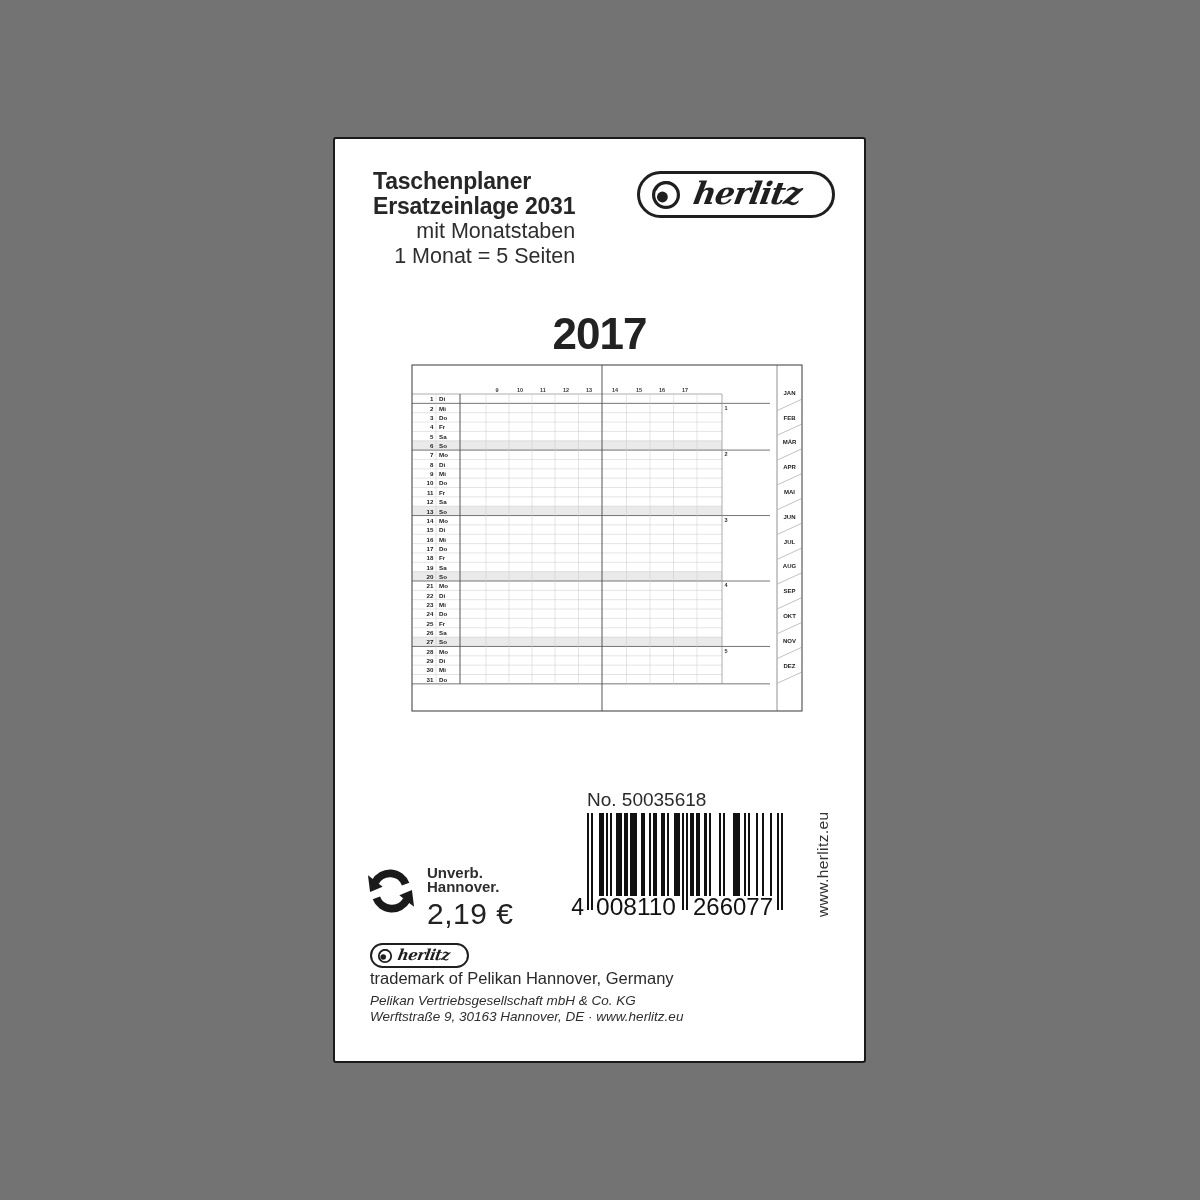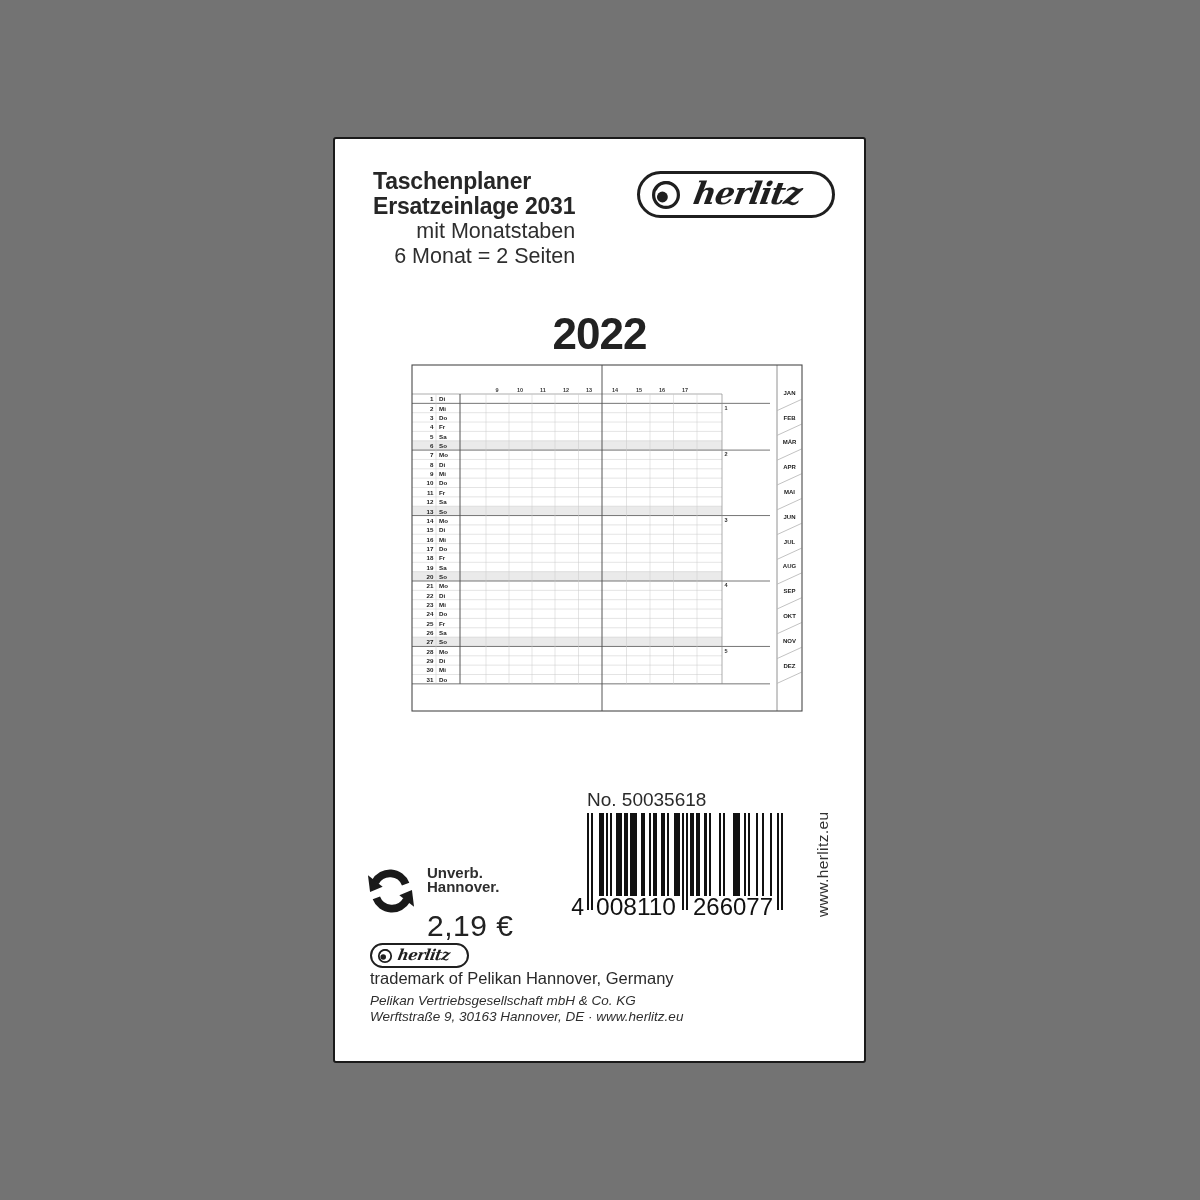--- a/index.html
+++ b/index.html
@@ -23,50 +23,50 @@
         font-size:44px;font-weight:bold;letter-spacing:-1px;color:#222;}
   .cal{position:absolute;left:72px;top:221px;}
   .article-no{position:absolute;left:252px;top:650px;font-size:19px;color:#2a2a2a;}
   .barcode{position:absolute;left:224px;top:671px;}
   .vert-url{position:absolute;left:479px;top:661px;height:117px;width:22px;
             writing-mode:vertical-rl;transform:rotate(180deg);
             font-size:15.5px;letter-spacing:0.4px;color:#333;text-align:left;}
   .green-dot{position:absolute;left:33px;top:729px;}
   .price-block{position:absolute;left:92px;top:727px;}
   .price-label{font-size:15px;line-height:14px;font-weight:bold;color:#2e2e2e;}
-  .price-value{font-size:30px;margin-top:15px;letter-spacing:0.5px;color:#222;}
+  .price-value{font-size:30px;margin-top:3px;letter-spacing:0.5px;color:#222;}
   .trademark{position:absolute;left:35px;top:830px;font-size:16.5px;color:#2a2a2a;}
   .company{position:absolute;left:35px;font-size:13.5px;color:#2e2e2e;font-style:italic;}
   .company1{top:854px;}
   .company2{top:870px;}
   svg text{font-family:"Liberation Sans","DejaVu Sans",sans-serif;}
 </style>
 </head>
 <body>
 
 <div class="canvas">
   <div class="card">
 
     <div class="title-block">
       <div class="title-bold">Taschenplaner</div>
       <div class="title-bold">Ersatzeinlage 2031</div>
       <div class="title-reg">mit Monatstaben</div>
-      <div class="title-reg">6 Monat = 2 Seiten</div>
+      <div class="title-reg">1 Monat = 5 Seiten</div>
     </div>
 
     <div class="logo logo-top">
       <svg width="32" height="32" viewBox="0 0 40 40">
         <circle cx="20" cy="20" r="15.5" fill="none" stroke="#1f1f1f" stroke-width="4"></circle>
         <circle cx="15.5" cy="22.5" r="6.8" fill="#1f1f1f"></circle>
         <path d="M7 14 A 14 14 0 0 1 28 6.5" fill="none" stroke="#1f1f1f" stroke-width="3"></path>
       </svg>
       <span class="logo-script">herlitz</span>
     </div>
 
-    <div class="year">2022</div>
+    <div class="year">2017</div>
 
     <svg id="calendar-svg" class="cal" width="402" height="356" viewBox="405 358 402 356">
         <rect x="410.6" y="438.75" width="309.4" height="9.35" fill="#eaeaea"></rect>
         <rect x="410.6" y="504.2" width="309.4" height="9.35" fill="#eaeaea"></rect>
         <rect x="410.6" y="569.65" width="309.4" height="9.35" fill="#eaeaea"></rect>
         <rect x="410.6" y="635.1" width="309.4" height="9.35" fill="#eaeaea"></rect>
         <line x1="410" y1="392" x2="720" y2="392" stroke="#8a8a8a" stroke-width="0.7"></line>
         <line x1="410" y1="401.35" x2="768" y2="401.35" stroke="#666666" stroke-width="0.9"></line>
         <line x1="410" y1="410.7" x2="720" y2="410.7" stroke="#c9c9c9" stroke-width="0.5"></line>
         <line x1="410" y1="420.05" x2="720" y2="420.05" stroke="#c9c9c9" stroke-width="0.5"></line>

